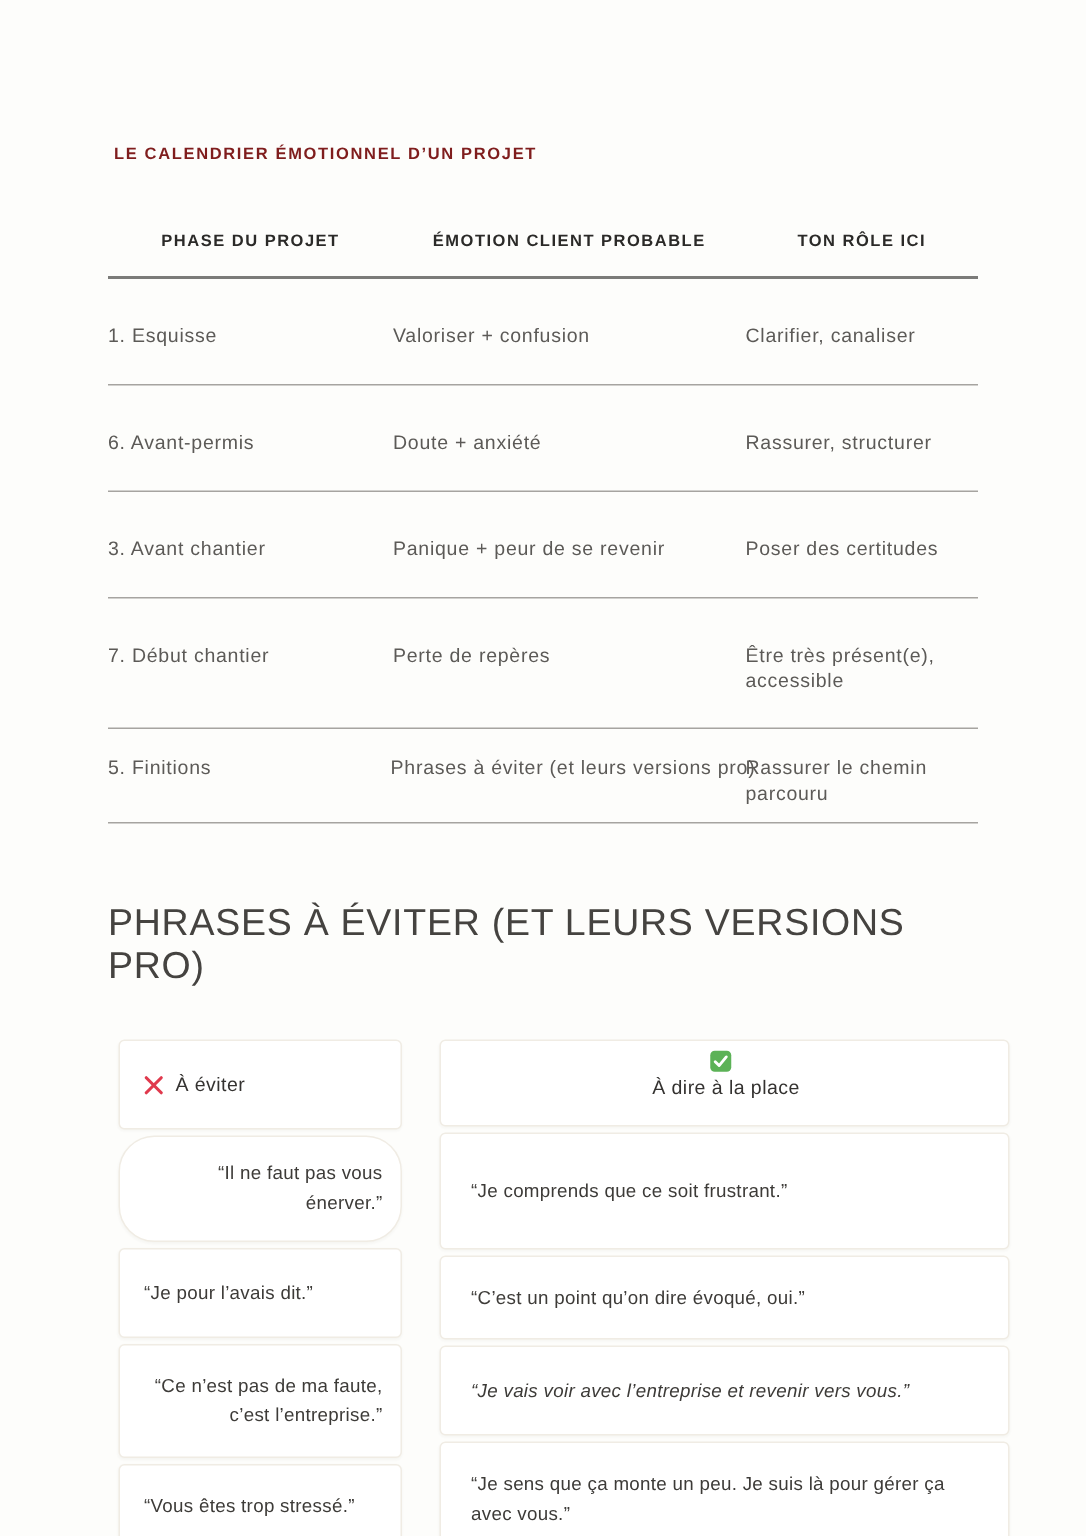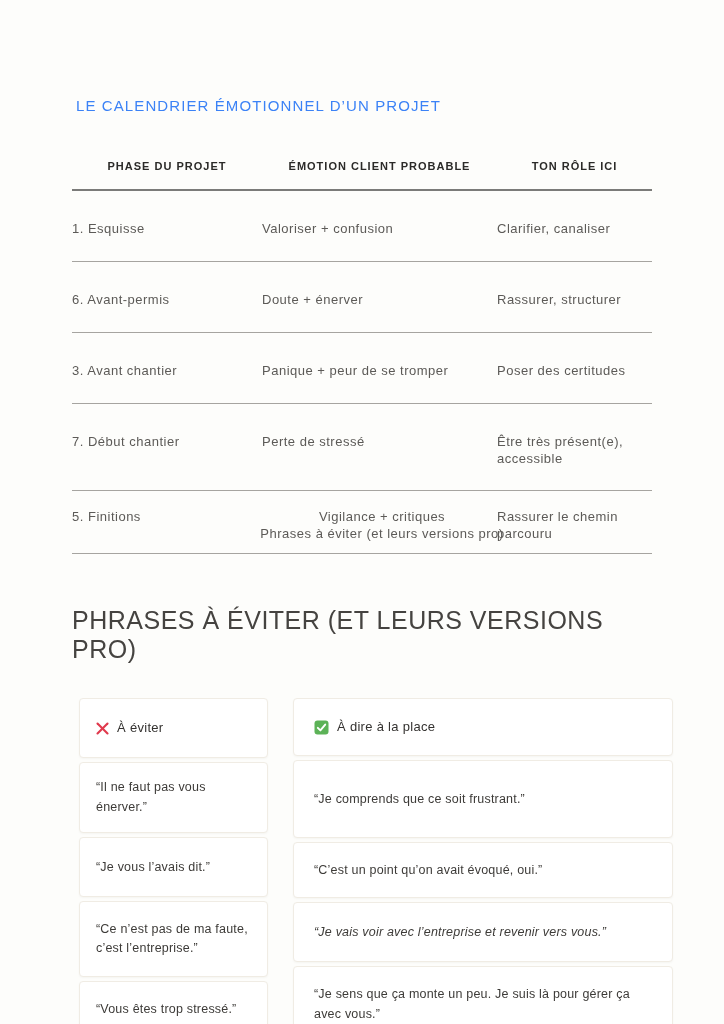--- a/index.html
+++ b/index.html
@@ -8,22 +8,22 @@
     width:724px; height:1024px;
     background:#fdfdfb;
     font-family:"Liberation Sans","DejaVu Sans",sans-serif;
     color:#3d3b38;
     overflow:hidden;
   }
   .page { padding:97px 72px 0 72px; }
 
   
   .doc-title {
-    font-size:15px; font-weight:normal; letter-spacing:1.1px;
-    color:#3b82f6; padding-left:4px;
+    font-size:11px; font-weight:bold; letter-spacing:1.1px;
+    color:#7f1d1d; padding-left:4px;
   }
   .cal-table { margin-top:46px; width:580px; }
   .cal-row {
     display:grid;
     grid-template-columns:190px 235px 155px;
     align-items:start;
   }
   .cal-head {
     padding-bottom:17px;
     border-bottom:2px solid #7b7b79;
@@ -63,31 +63,31 @@
   .col-say   { width:380px; }
   .card {
     background:#ffffff;
     border:1px solid #f0ece4;
     border-radius:4px;
     box-shadow:0 1px 2px rgba(60,50,30,.04);
     display:flex; align-items:center;
     font-size:12.5px; line-height:1.55; letter-spacing:0.2px;
     color:#3d3b38;
   }
-  .col-avoid .card { padding:6px 12px 6px 16px; }
+  .col-avoid .card { padding:6px 12px 6px 16px;text-align:right; }
   .col-say   .card { padding:6px 18px 6px 20px; }
   .card.header { font-size:13px; color:#343230; letter-spacing:0.3px; }
   .card .icon { display:inline-flex; margin-right:8px; flex:none; }
 
   .col-avoid .card:nth-child(1){min-height:60px;}
-  .col-avoid .card:nth-child(2){min-height:71px;}
+  .col-avoid .card:nth-child(2){min-height:71px;border-radius:24px;}
   .col-avoid .card:nth-child(3){min-height:60px;}
   .col-avoid .card:nth-child(4){min-height:76px;}
   .col-avoid .card:nth-child(5){min-height:56px;}
-  .col-say .card:nth-child(1){min-height:58px;}
+  .col-say .card:nth-child(1){min-height:58px;flex-direction:column;}
   .col-say .card:nth-child(2){min-height:78px;}
   .col-say .card:nth-child(3){min-height:56px;}
   .col-say .card:nth-child(4){min-height:60px;font-style:italic;}
   .col-say .card:nth-child(5){min-height:77px;}
 </style>
 </head>
 <body>
 
 <div class="page">
 
@@ -101,40 +101,39 @@
     </div>
 
     <div class="cal-row cal-body-row">
       <div class="td">1. Esquisse</div>
       <div class="td">Valoriser + confusion</div>
       <div class="td">Clarifier, canaliser</div>
     </div>
 
     <div class="cal-row cal-body-row">
       <div class="td">6. Avant-permis</div>
-      <div class="td">Doute + énerver</div>
+      <div class="td">Doute + anxiété</div>
       <div class="td">Rassurer, structurer</div>
     </div>
 
     <div class="cal-row cal-body-row">
       <div class="td">3. Avant chantier</div>
-      <div class="td">Panique + peur de se tromper</div>
+      <div class="td">Panique + peur de se revenir</div>
       <div class="td">Poser des certitudes</div>
     </div>
 
     <div class="cal-row cal-body-row">
       <div class="td">7. Début chantier</div>
-      <div class="td">Perte de stressé</div>
+      <div class="td">Perte de repères</div>
       <div class="td">Être très présent(e), accessible</div>
     </div>
 
     <div class="cal-row cal-body-row last">
       <div class="td">5. Finitions</div>
       <div class="td emotion-center">
-        <span>Vigilance + critiques</span>
         <span>Phrases à éviter (et leurs versions pro)</span>
       </div>
       <div class="td">Rassurer le chemin parcouru</div>
     </div>
   </div>
 
   <h2 class="section-title">PHRASES À ÉVITER (ET LEURS VERSIONS PRO)</h2>
 
   <div class="cards">
 
@@ -145,21 +144,21 @@
             <line x1="1.5" y1="1.5" x2="11.5" y2="11.5" stroke="#e0394d" stroke-width="2.1" stroke-linecap="round"></line>
             <line x1="11.5" y1="1.5" x2="1.5" y2="11.5" stroke="#e0394d" stroke-width="2.1" stroke-linecap="round"></line>
           </svg>
         </span>
         <span>À éviter</span>
       </div>
       <div class="card">
         <span>“Il ne faut pas vous énerver.”</span>
       </div>
       <div class="card">
-        <span>“Je vous l’avais dit.”</span>
+        <span>“Je pour l’avais dit.”</span>
       </div>
       <div class="card">
         <span>“Ce n’est pas de ma faute, c’est l’entreprise.”</span>
       </div>
       <div class="card">
         <span>“Vous êtes trop stressé.”</span>
       </div>
     </div>
 
     <div class="col col-say">
@@ -169,21 +168,21 @@
             <rect x="0.5" y="0.5" width="14" height="14" rx="3" fill="#5cb257"></rect>
             <polyline points="3.8,7.8 6.4,10.4 11.2,4.6" fill="none" stroke="#ffffff" stroke-width="1.9" stroke-linecap="round" stroke-linejoin="round"></polyline>
           </svg>
         </span>
         <span>À dire à la place</span>
       </div>
       <div class="card">
         <span>“Je comprends que ce soit frustrant.”</span>
       </div>
       <div class="card">
-        <span>“C’est un point qu’on avait évoqué, oui.”</span>
+        <span>“C’est un point qu’on dire évoqué, oui.”</span>
       </div>
       <div class="card">
         <span>“Je vais voir avec l’entreprise et revenir vers vous.”</span>
       </div>
       <div class="card">
         <span>“Je sens que ça monte un peu. Je suis là pour gérer ça avec vous.”</span>
       </div>
     </div>
 
   </div>

